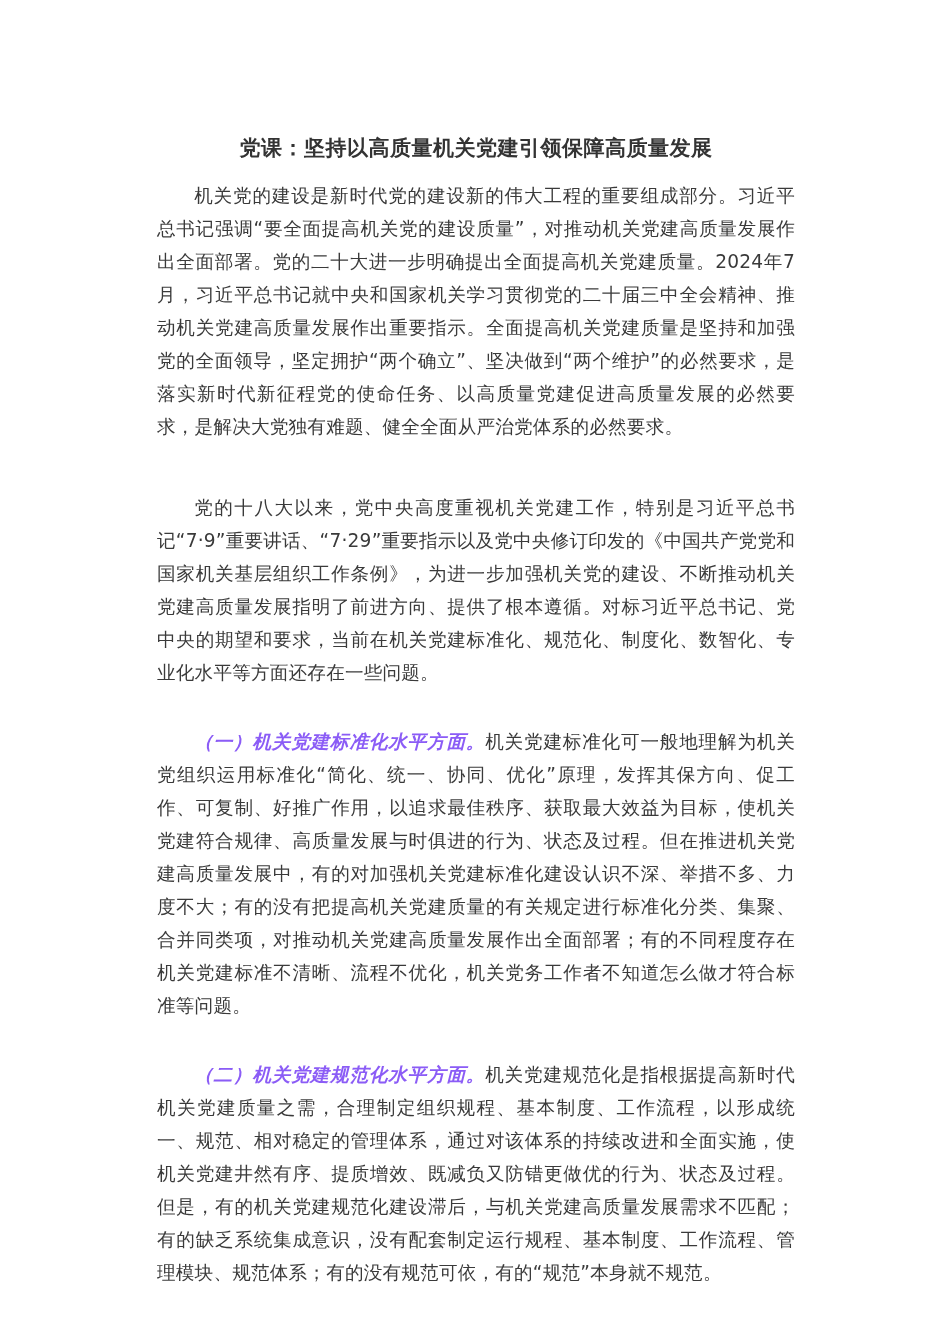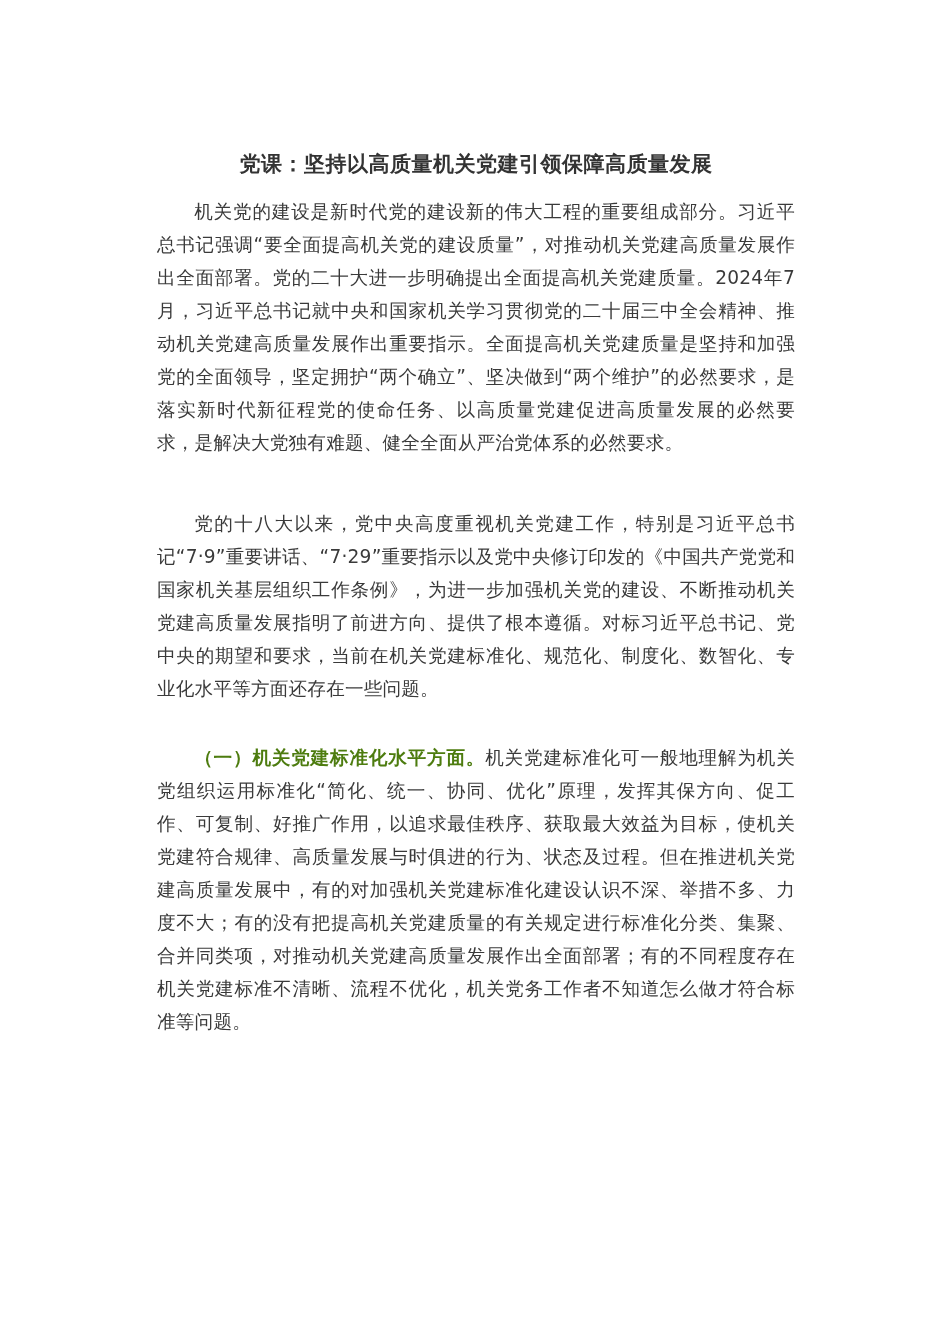--- a/index.html
+++ b/index.html
@@ -11,21 +11,21 @@
       width: 950px;
       height: 1344px;
       position: relative;
       overflow: hidden;
       font-family: "DejaVu Sans", "Liberation Sans", sans-serif;
       color: #3a3a3a;
     }
     .page {
       position: absolute;
       left: 145px;
-      top: 145px;
+      top: 129px;
       width: 662px;
     }
     .title {
       font-size: 21px;
       font-weight: bold;
       text-align: center;
       letter-spacing: 0.5px;
       color: #333333;
       margin: 0 0 8px 0;
       line-height: 38px;
@@ -42,33 +42,35 @@
     .para-gap { height: 12px; }
     .heading {
       font-weight: bold;
       font-size: 18px;
       line-height: 33px;
       text-indent: 2em;
       color: #333333;
     }
     .lead {
       font-weight: bold;
-      color: #4d7c0f;
+      color: #8b5cf6;
+      font-style: italic;
     }
   </style>
 </head>
 <body>
 
 <div class="page">
   <div class="title">党课：坚持以高质量机关党建引领保障高质量发展</div>
 
   <p>机关党的建设是新时代党的建设新的伟大工程的重要组成部分。习近平总书记强调“要全面提高机关党的建设质量”，对推动机关党建高质量发展作出全面部署。党的二十大进一步明确提出全面提高机关党建质量。2024年7月，习近平总书记就中央和国家机关学习贯彻党的二十届三中全会精神、推动机关党建高质量发展作出重要指示。全面提高机关党建质量是坚持和加强党的全面领导，坚定拥护“两个确立”、坚决做到“两个维护”的必然要求，是落实新时代新征程党的使命任务、以高质量党建促进高质量发展的必然要求，是解决大党独有难题、健全全面从严治党体系的必然要求。</p>
   <div class="para-gap"></div>
 
   <div class="para-gap"></div>
 
   <p>党的十八大以来，党中央高度重视机关党建工作，特别是习近平总书记“7·9”重要讲话、“7·29”重要指示以及党中央修订印发的《中国共产党党和国家机关基层组织工作条例》，为进一步加强机关党的建设、不断推动机关党建高质量发展指明了前进方向、提供了根本遵循。对标习近平总书记、党中央的期望和要求，当前在机关党建标准化、规范化、制度化、数智化、专业化水平等方面还存在一些问题。</p>
   <div class="para-gap"></div>
 
   <p><span class="lead">（一）机关党建标准化水平方面。</span><span>机关党建标准化可一般地理解为机关党组织运用标准化“简化、统一、协同、优化”原理，发挥其保方向、促工作、可复制、好推广作用，以追求最佳秩序、获取最大效益为目标，使机关党建符合规律、高质量发展与时俱进的行为、状态及过程。但在推进机关党建高质量发展中，有的对加强机关党建标准化建设认识不深、举措不多、力度不大；有的没有把提高机关党建质量的有关规定进行标准化分类、集聚、合并同类项，对推动机关党建高质量发展作出全面部署；有的不同程度存在机关党建标准不清晰、流程不优化，机关党务工作者不知道怎么做才符合标准等问题。</span></p>
   <div class="para-gap"></div>
 
+  <p><span class="lead">（二）机关党建规范化水平方面。</span><span>机关党建规范化是指根据提高新时代机关党建质量之需，合理制定组织规程、基本制度、工作流程，以形成统一、规范、相对稳定的管理体系，通过对该体系的持续改进和全面实施，使机关党建井然有序、提质增效、既减负又防错更做优的行为、状态及过程。但是，有的机关党建规范化建设滞后，与机关党建高质量发展需求不匹配；有的缺乏系统集成意识，没有配套制定运行规程、基本制度、工作流程、管理模块、规范体系；有的没有规范可依，有的“规范”本身就不规范。</span></p>
 </div>
 
 </body></html>

